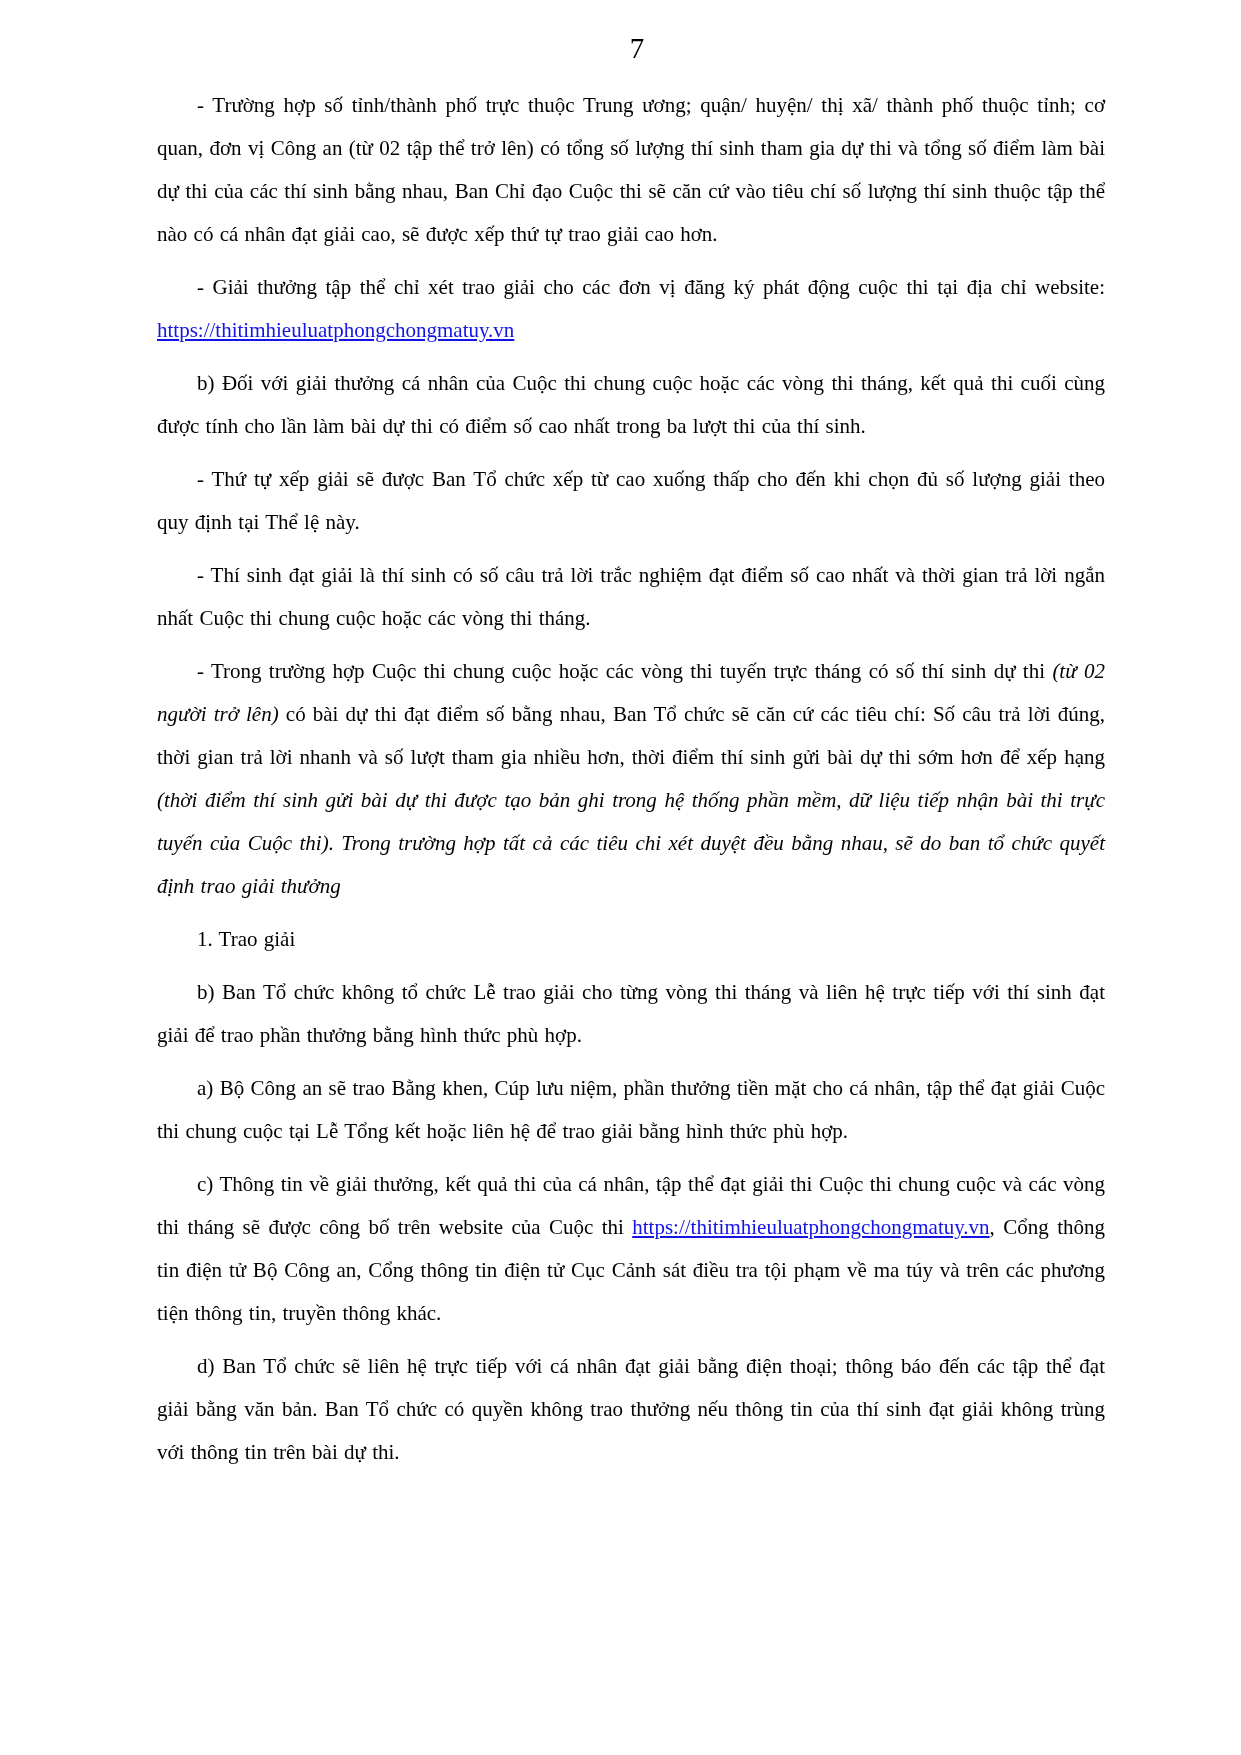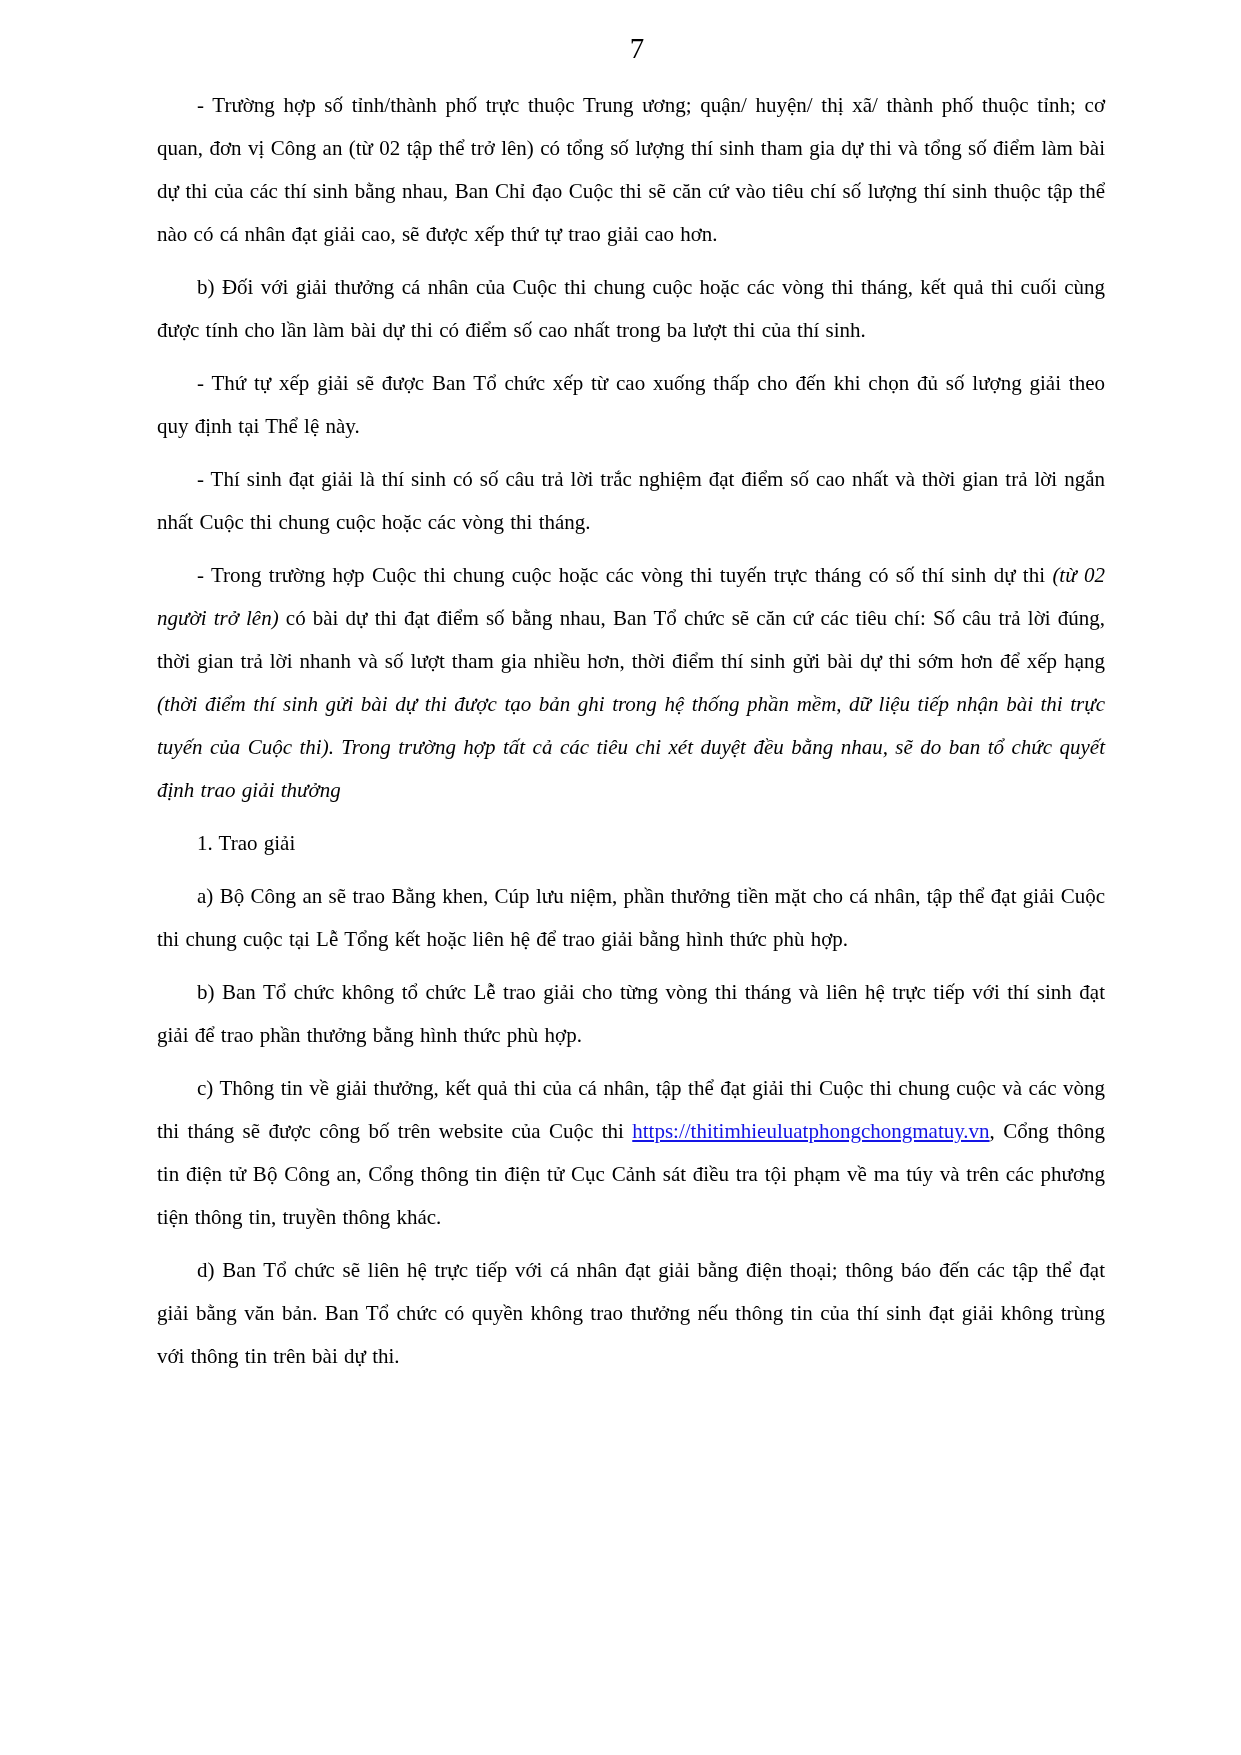--- a/index.html
+++ b/index.html
@@ -43,23 +43,24 @@
     cursor: pointer;
   }
 </style>
 </head>
 <body style="color: rgb(0, 0, 0); background: rgb(255, 255, 255); --link-color: #1414e6;">
 
 <div class="page">
   <div class="page-number">7</div>
   <div class="doc-body">
       <p><span class="run-normal">- Trường hợp số tỉnh/thành phố trực thuộc Trung ương; quận/ huyện/ thị xã/ thành phố thuộc tỉnh; cơ quan, đơn vị Công an (từ 02 tập thể trở lên) có tổng số lượng thí sinh tham gia dự thi và tổng số điểm làm bài dự thi của các thí sinh bằng nhau, Ban Chỉ đạo Cuộc thi sẽ căn cứ vào tiêu chí số lượng thí sinh thuộc tập thể nào có cá nhân đạt giải cao, sẽ được xếp thứ tự trao giải cao hơn.</span></p>
+      <p><span class="run-normal">- Giải thưởng tập thể chỉ xét trao giải cho các đơn vị đăng ký phát động cuộc thi  tại địa chỉ website: </span><a class="run-link">https://thitimhieuluatphongchongmatuy.vn</a></p>
       <p><span class="run-normal">b) Đối với giải thưởng cá nhân của Cuộc thi chung cuộc hoặc các vòng thi tháng, kết quả thi cuối cùng được tính cho lần làm bài dự thi có điểm số cao nhất trong ba lượt thi của thí sinh.</span></p>
       <p><span class="run-normal">- Thứ tự xếp giải sẽ được Ban Tổ chức xếp từ cao xuống thấp cho đến khi chọn đủ số lượng giải theo quy định tại Thể lệ này.</span></p>
       <p><span class="run-normal">- Thí sinh đạt giải là thí sinh có số câu trả lời trắc nghiệm đạt điểm số cao nhất và thời gian trả lời ngắn nhất Cuộc thi chung cuộc hoặc các vòng thi tháng.</span></p>
       <p><span class="run-normal">- Trong trường hợp Cuộc thi chung cuộc hoặc các vòng thi tuyến trực tháng có số thí sinh dự thi </span><span class="run-italic">(từ 02 người trở lên)</span><span class="run-normal"> có bài dự thi đạt điểm số bằng nhau, Ban Tổ chức sẽ căn cứ các tiêu chí: Số câu trả lời đúng, thời gian trả lời nhanh và số lượt tham gia nhiều hơn, thời điểm thí sinh gửi bài dự thi sớm hơn để xếp hạng </span><span class="run-italic">(thời điểm thí sinh gửi bài dự thi được tạo bản ghi trong hệ thống phần mềm, dữ liệu tiếp nhận bài thi trực tuyến của Cuộc thi). Trong trường hợp tất cả các tiêu chi xét duyệt đều bằng nhau, sẽ do ban tổ chức quyết định trao giải thưởng</span></p>
       <p><span class="run-normal">1. Trao giải</span></p>
+      <p><span class="run-normal">b) Ban Tổ chức không tổ chức Lễ trao giải cho từng vòng thi tháng và liên hệ trực tiếp với thí sinh đạt giải để trao phần thưởng bằng hình thức phù hợp.</span></p>
       <p><span class="run-normal">a) Bộ Công an sẽ trao Bằng khen, Cúp lưu niệm, phần thưởng tiền mặt cho cá nhân, tập thể đạt giải Cuộc thi chung cuộc tại Lễ Tổng kết hoặc liên hệ để trao giải bằng hình thức phù hợp.</span></p>
-      <p><span class="run-normal">b) Ban Tổ chức không tổ chức Lễ trao giải cho từng vòng thi tháng và liên hệ trực tiếp với thí sinh đạt giải để trao phần thưởng bằng hình thức phù hợp.</span></p>
       <p><span class="run-normal">c) Thông tin về giải thưởng, kết quả thi của cá nhân, tập thể đạt giải thi Cuộc thi chung cuộc và các vòng thi tháng sẽ được công bố trên website của Cuộc thi </span><a class="run-link">https://thitimhieuluatphongchongmatuy.vn</a><span class="run-normal">, Cổng thông tin điện tử Bộ Công an, Cổng thông tin điện tử Cục Cảnh sát điều tra tội phạm về ma túy và trên các phương tiện thông tin, truyền thông khác.</span></p>
       <p><span class="run-normal">d) Ban Tổ chức sẽ liên hệ trực tiếp với cá nhân đạt giải bằng điện thoại; thông báo đến các tập thể đạt giải bằng văn bản. Ban Tổ chức có quyền không trao thưởng nếu thông tin của thí sinh đạt giải không trùng với thông tin trên bài dự thi.</span></p>
     </div>
 </div>
 
 </body></html>

